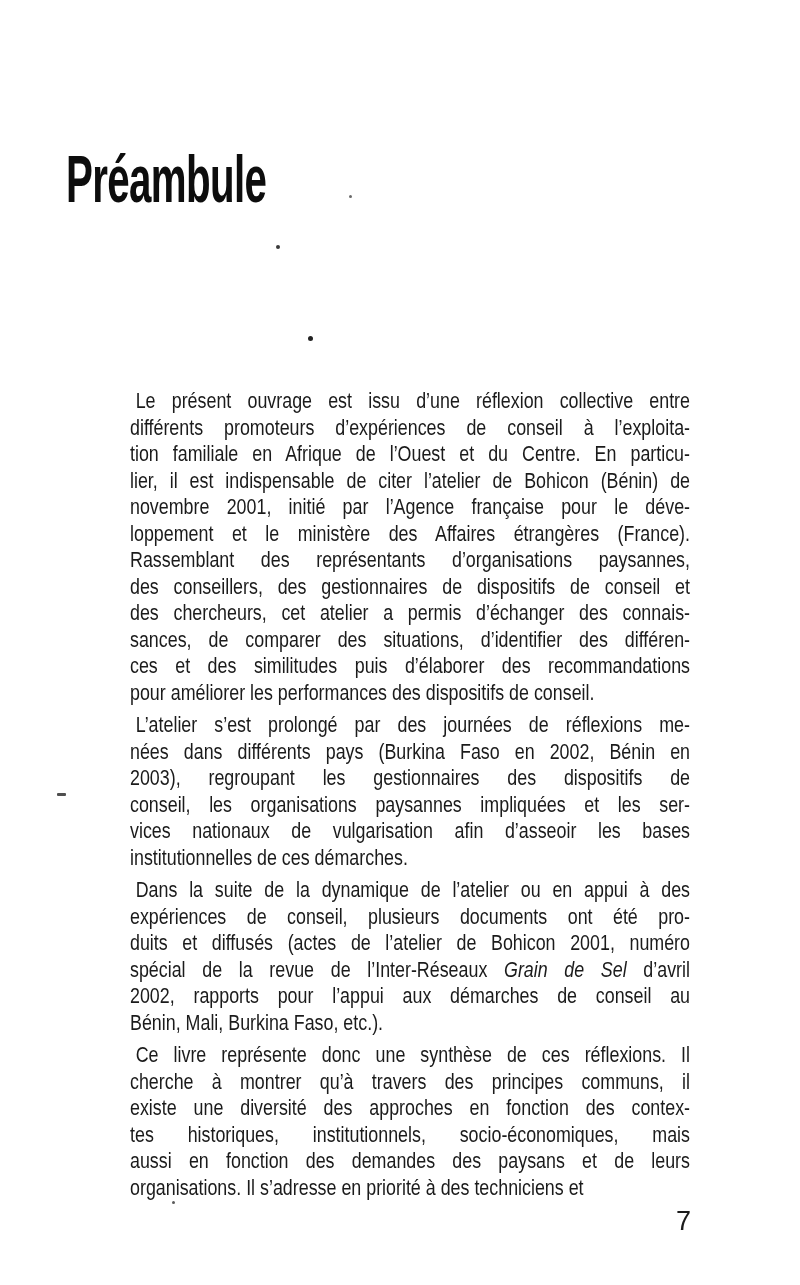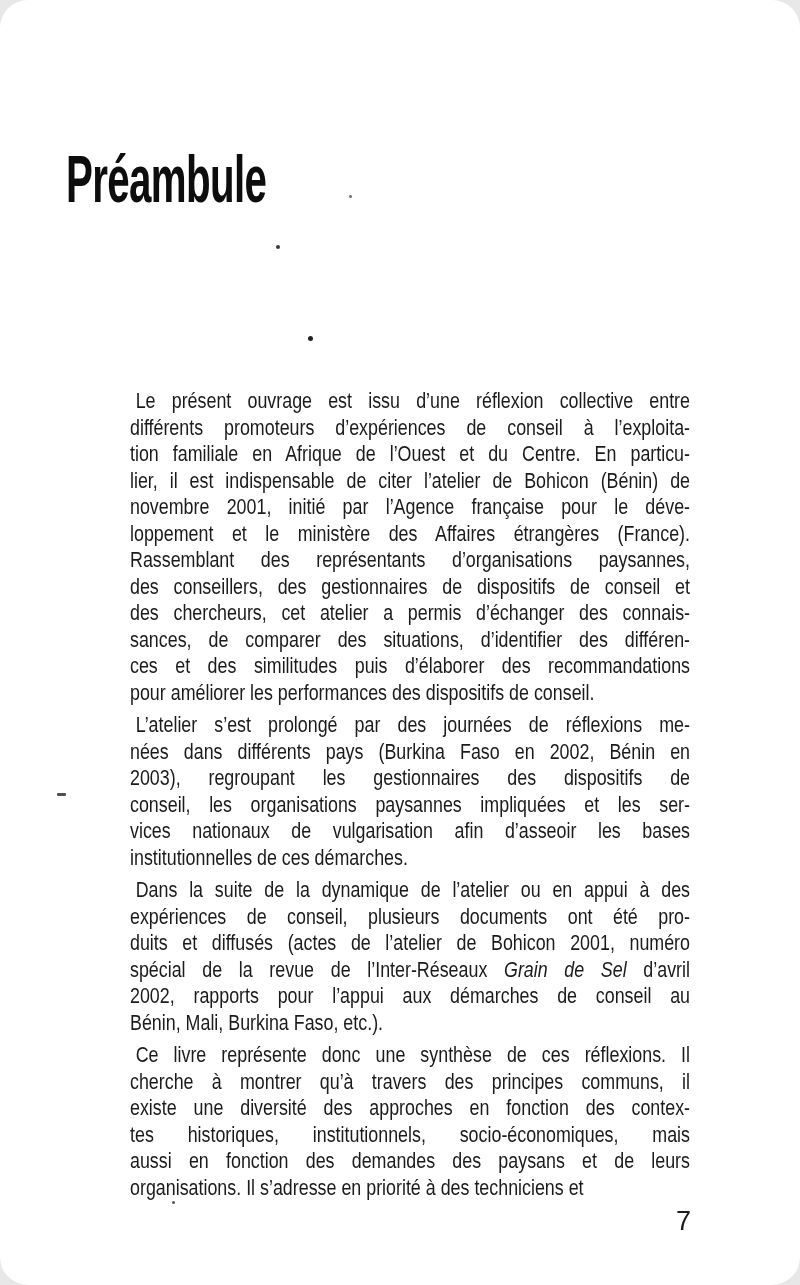--- a/index.html
+++ b/index.html
@@ -10,21 +10,20 @@
   }
   .page {
     position: relative;
     width: 800px;
     height: 1285px;
     margin: 0 auto;
     background: var(--page-bg, #ffffff);
     color: var(--text-color, #1b1b1b);
     font-family: "Liberation Sans", "DejaVu Sans", sans-serif;
     overflow: hidden;
-    border-radius: 28px;
   }
   .chapter-title {
     position: absolute;
     left: 66px;
     top: 146px;
     margin: 0;
     font-size: 66px;
     font-weight: bold;
     line-height: 1;
     letter-spacing: -1px;

